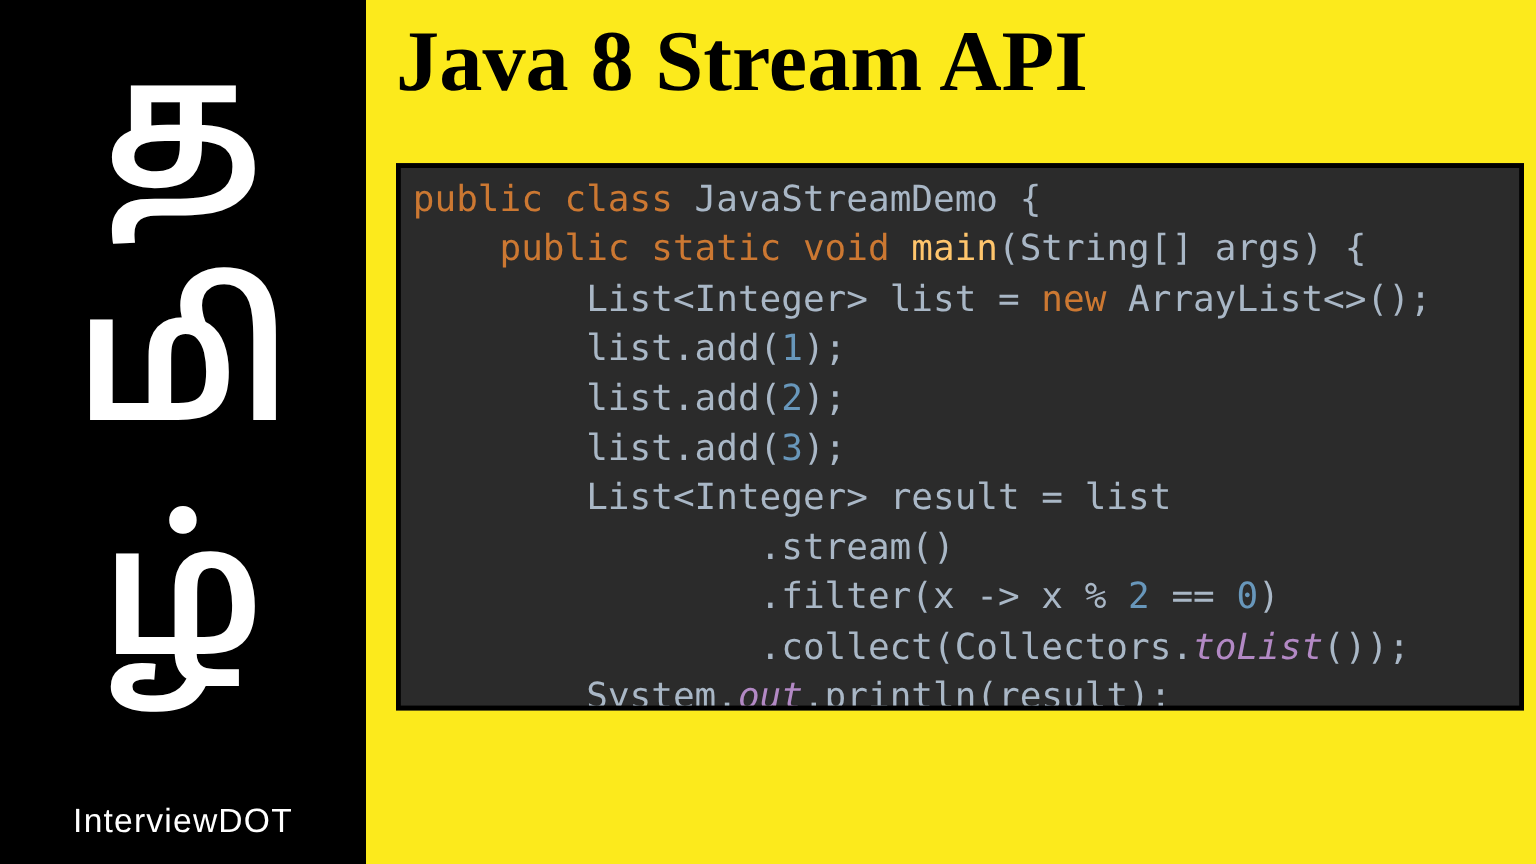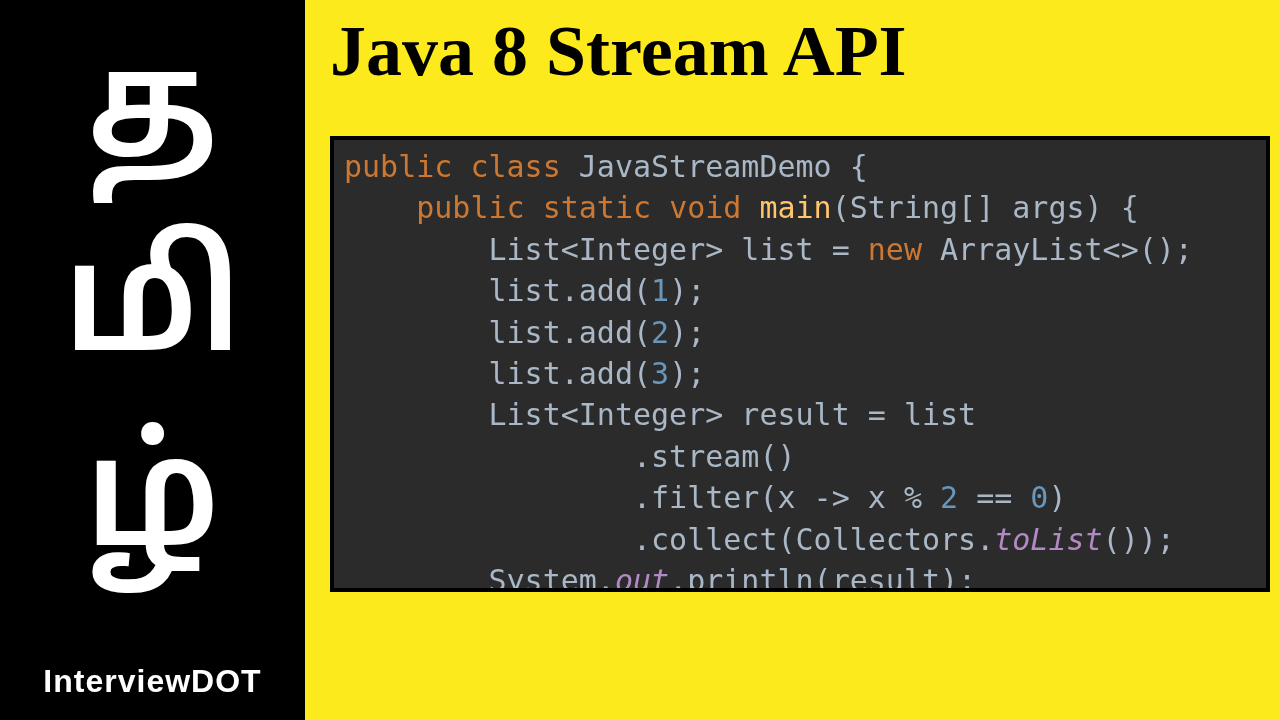--- a/index.html
+++ b/index.html
@@ -32,22 +32,22 @@
   }
   .tamil-char {
     font-family: "Latha", "Nirmala UI", "Noto Sans Tamil", sans-serif;
     font-size: 150px;
     font-weight: 600;
     color: #fff;
     line-height: 1.3;
   }
   .brand {
     color: #fff;
-    font-size: 32px;
-    font-weight: 700;
+    font-size: 28px;
+    font-weight: 400;
     letter-spacing: 1px;
   }
   .title {
     position: absolute;
     left: 330px;
     top: 10px;
     font-size: 72px;
     font-weight: 900;
     color: #000;
     font-family: "Georgia", "Times New Roman", serif;

